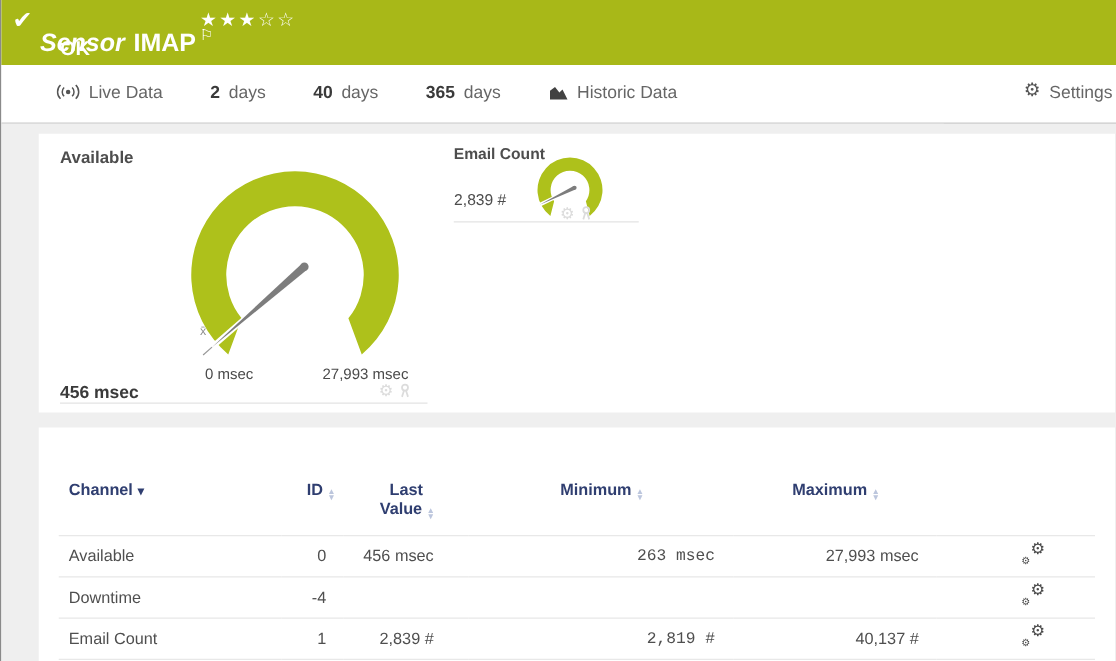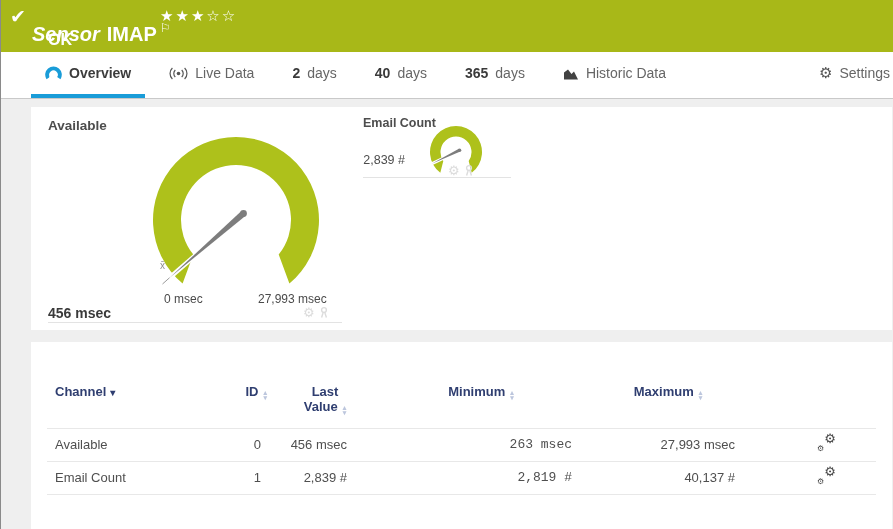--- a/index.html
+++ b/index.html
@@ -83,29 +83,20 @@
   <div class="hdr">
     <span class="check">✔</span>
     <div class="title">
       <span class="prefix">Sensor</span><span class="name">IMAP</span><span class="flag">⚐</span>
     </div>
     <span class="stars">★★★☆☆</span>
     <span class="ok">OK</span>
   </div>
 
   <div class="tabbar">
-    <div class="tab active">
-      <span class="tabicon">
-        <svg width="17" height="14" viewBox="0 0 17 14">
-            <path d="M3.2,12.2 A6.3,6.3 0 1 1 13.8,12.2" fill="none" stroke="#199cd8" stroke-width="4"></path>
-            <line x1="8.5" y1="8.2" x2="4.4" y2="11.6" stroke="#fff" stroke-width="1.6"></line>
-          </svg>
-      </span>
-      <span>Overview</span>
-    </div>
     <div class="tab">
       <span class="tabicon">
         <svg width="19" height="13" viewBox="0 0 19 13">
             <circle cx="9.5" cy="6.5" r="1.8" fill="#555"></circle>
             <path d="M6.3,3 A4.8,4.8 0 0 0 6.3,10" fill="none" stroke="#555" stroke-width="1.2"></path>
             <path d="M3.4,1 A7.6,7.6 0 0 0 3.4,12" fill="none" stroke="#555" stroke-width="1.2"></path>
             <path d="M12.7,3 A4.8,4.8 0 0 1 12.7,10" fill="none" stroke="#555" stroke-width="1.2"></path>
             <path d="M15.6,1 A7.6,7.6 0 0 1 15.6,12" fill="none" stroke="#555" stroke-width="1.2"></path>
           </svg>
       </span>
@@ -231,20 +222,28 @@
         </thead>
         <tbody>
           <tr class="row">
             <td class="d-channel">Available</td>
             <td class="d-id">0</td>
             <td class="d-last">456 msec</td>
             <td class="d-min">263 msec</td>
             <td class="d-max">27,993 msec</td>
             <td class="d-act"><span class="gearpair"><span class="gear-big">⚙</span><span class="gear-small">⚙</span></span></td>
           </tr>
+          <tr class="row">
+            <td class="d-channel">Downtime</td>
+            <td class="d-id">-4</td>
+            <td class="d-last"></td>
+            <td class="d-min"></td>
+            <td class="d-max"></td>
+            <td class="d-act"><span class="gearpair"><span class="gear-big">⚙</span><span class="gear-small">⚙</span></span></td>
+          </tr>
           <tr class="row last-row">
             <td class="d-channel">Email Count</td>
             <td class="d-id">1</td>
             <td class="d-last">2,839 #</td>
             <td class="d-min">2,819 #</td>
             <td class="d-max">40,137 #</td>
             <td class="d-act"><span class="gearpair"><span class="gear-big">⚙</span><span class="gear-small">⚙</span></span></td>
           </tr>
         </tbody>
       </table>

